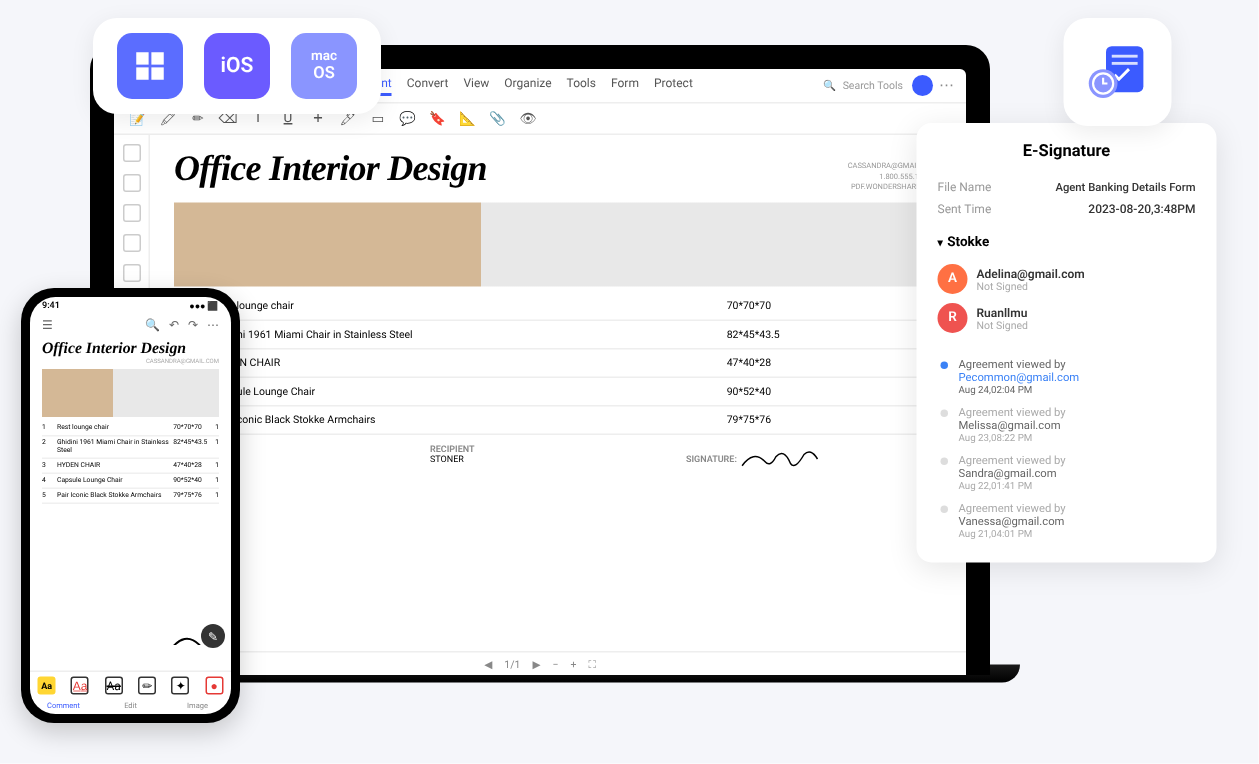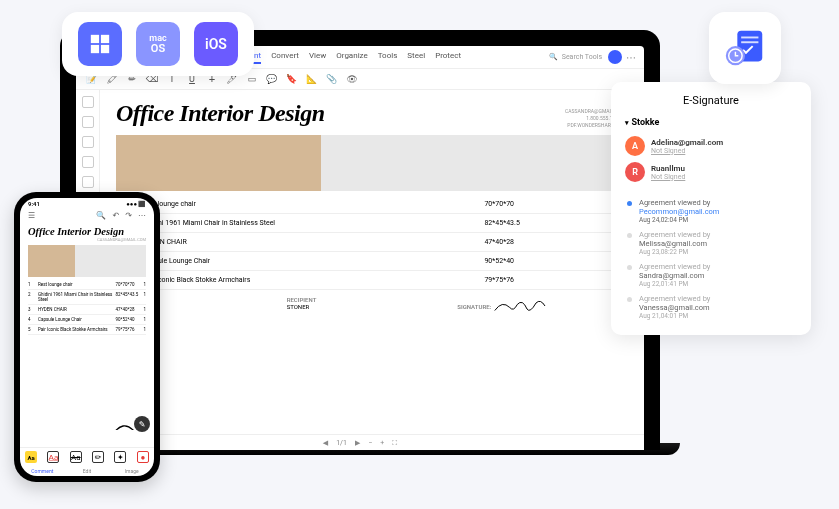--- a/index.html
+++ b/index.html
@@ -69,57 +69,57 @@
 .phone-btm { position:absolute; bottom:0; left:0; right:0; border-top:1px solid #eee; }
 .phone-btm-icons { display:flex; justify-content:space-around; padding:3px 0; font-size:8px; }
 .phone-btm-icons span { width:12px;height:12px;display:flex;align-items:center;justify-content:center;border:1px solid #333;border-radius:2px;}
 .aa-icon { background:#ffd633; border:none !important; font-weight:700; font-size:6px; }
 .phone-tabs { display:flex; font-size:5px; color:#888; }
 .phone-tabs div { flex:1; text-align:center; padding:2px 0; }
 .phone-tabs .active { color:#3b5bff; }
 
 
 .esig { position:absolute; top:82px; right:28px; width:200px; background:#fff; border-radius:10px; box-shadow:0 4px 20px rgba(0,0,0,0.1); padding:12px 14px; z-index:8; font-size:9px; }
-.esig h3 { text-align:center; font-size:11px; font-weight:400; margin-bottom:10px; }
+.esig h3 { text-align:center; font-size:11px; font-weight:700; margin-bottom:10px; }
 .esig-sec { margin-bottom:10px; }
 .esig-sec-h { font-weight:700; font-size:9px; margin-bottom:6px; position:relative; }
 .esig-sec-h::before { content:"▾"; font-size:7px; margin-right:3px; }
 .esig-row { display:flex; justify-content:space-between; font-size:8px; padding:3px 0; }
 .esig-row .k { color:#999; }
 .esig-row .v { color:#333; font-weight:500; }
 .status-item { display:flex; align-items:center; gap:6px; padding:3px 0; }
 .avatar-c { width:20px;height:20px;border-radius:50%;display:flex;align-items:center;justify-content:center;color:#fff;font-size:9px;font-weight:600; }
 .av-a{background:#ff7043;}.av-r{background:#ef5350;}
 .status-item .txt .em { font-size:8px; color:#333; font-weight:600; }
-.status-item .txt .st { font-size:7px; color:#aaa;text-decoration:underline; }
+.status-item .txt .st { font-size:7px; color:#aaa; }
 .act-item { position:relative; padding:3px 0 3px 14px; font-size:7.5px; color:#aaa; }
 .act-item::before { content:""; position:absolute; left:2px; top:6px; width:5px; height:5px; border-radius:50%; background:#ddd; }
 .act-item.active::before { background:#3b82f6; }
 .act-item.active { color:#666; }
 .act-item .em { color:#666; }
 .act-item.active .em { color:#3b82f6; }
 .act-item .tm { font-size:6.5px; }
 </style>
 </head>
 <body>
 
 <div class="os-badges">
   <div class="os-badge os-win">
       <svg width="22" height="22" viewBox="0 0 24 24" fill="#fff">
         <rect x="2" y="2" width="9" height="9"></rect>
         <rect x="13" y="2" width="9" height="9"></rect>
         <rect x="2" y="13" width="9" height="9"></rect>
         <rect x="13" y="13" width="9" height="9"></rect>
       </svg>
     </div>
+  <div class="os-badge os-ios" style="font-size:14px;">iOS</div>
   <div class="os-badge os-mac" style="font-size:9px;line-height:1;flex-direction:column;">
       <span>mac</span>
       <span style="font-size:11px;">OS</span>
     </div>
-  <div class="os-badge os-ios" style="font-size:14px;">iOS</div>
 </div>
 
 <div class="topright-icon">
   <svg viewBox="0 0 48 48">
       <rect x="16" y="6" width="26" height="32" rx="4" fill="#3b5bff"></rect>
       <rect x="20" y="12" width="18" height="2" fill="#fff" opacity="0.8"></rect>
       <rect x="20" y="17" width="18" height="2" fill="#fff" opacity="0.8"></rect>
       <path d="M22 26 l3 3 l7-7" stroke="#fff" stroke-width="2" fill="none"></path>
       <circle cx="14" cy="32" r="10" fill="#8a95ff"></circle>
       <circle cx="14" cy="32" r="7" fill="none" stroke="#fff" stroke-width="1.5"></circle>
@@ -136,21 +136,21 @@
           <div class="dot dot-g"></div>
         </div>
       <div class="tabbar">
         <span class="tab-i">Home</span>
         <span class="tab-i">Edit</span>
         <span class="tab-i active">Comment</span>
         <span class="tab-i">Convert</span>
         <span class="tab-i">View</span>
         <span class="tab-i">Organize</span>
         <span class="tab-i">Tools</span>
-        <span class="tab-i">Steel</span>
+        <span class="tab-i">Form</span>
         <span class="tab-i">Protect</span>
       </div>
       <div class="search-area">🔍 <span>Search Tools</span></div>
       <div class="avatar-sm"></div>
       <span style="margin-left:4px;color:#888;font-size:10px;">⋯</span>
     </div>
     <div class="toolbar">
       <span class="ticon">📝</span>
       <span class="ticon">🖍</span>
       <span class="ticon">✏</span>
@@ -318,20 +318,28 @@
         <div>Edit</div>
         <div>Image</div>
       </div>
     </div>
   </div>
 </div>
 
 <div class="esig">
   <h3>E-Signature</h3>
   <div class="esig-sec">
+    <div class="esig-row">
+        <span class="k">File Name</span>
+        <span class="v" style="font-size:7.5px;">Agent Banking Details Form</span>
+      </div>
+    <div class="esig-row">
+        <span class="k">Sent Time</span>
+        <span class="v">2023-08-20,3:48PM</span>
+      </div>
   </div>
   <div class="esig-sec">
     <div class="esig-sec-h">Stokke</div>
     <div id="signers">
         <div class="status-item">
           <div class="avatar-c av-a">A</div>
           <div class="txt">
             <div class="em">Adelina@gmail.com</div>
             <div class="st">Not Signed</div>
           </div>

